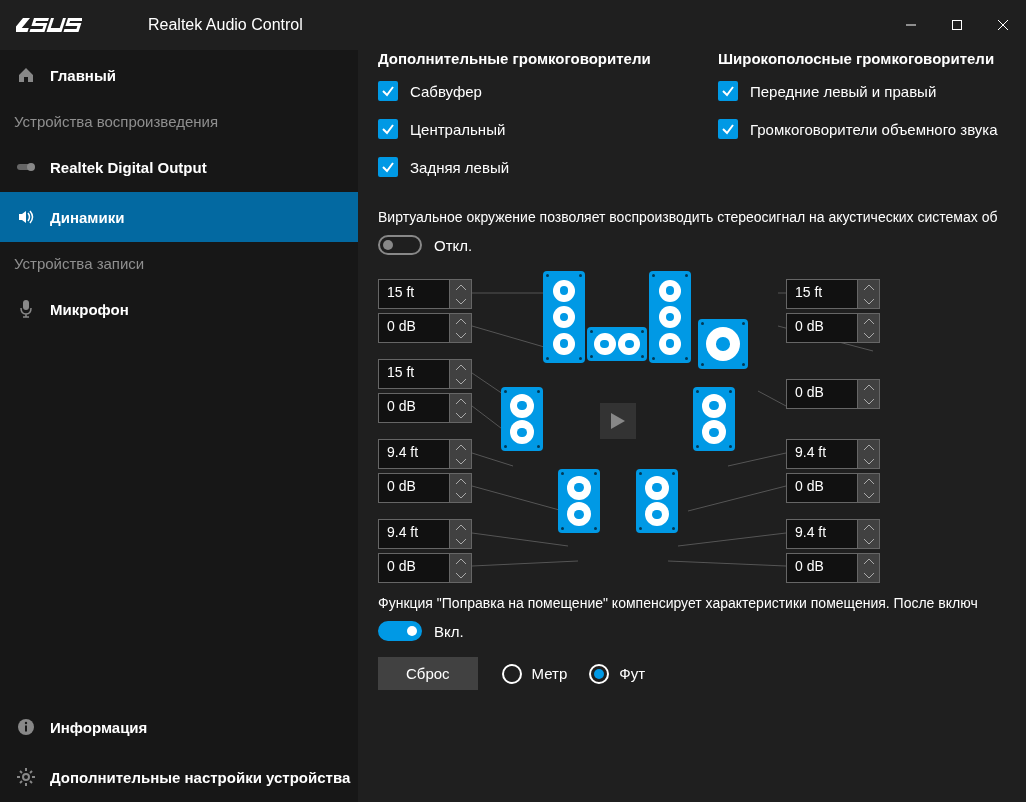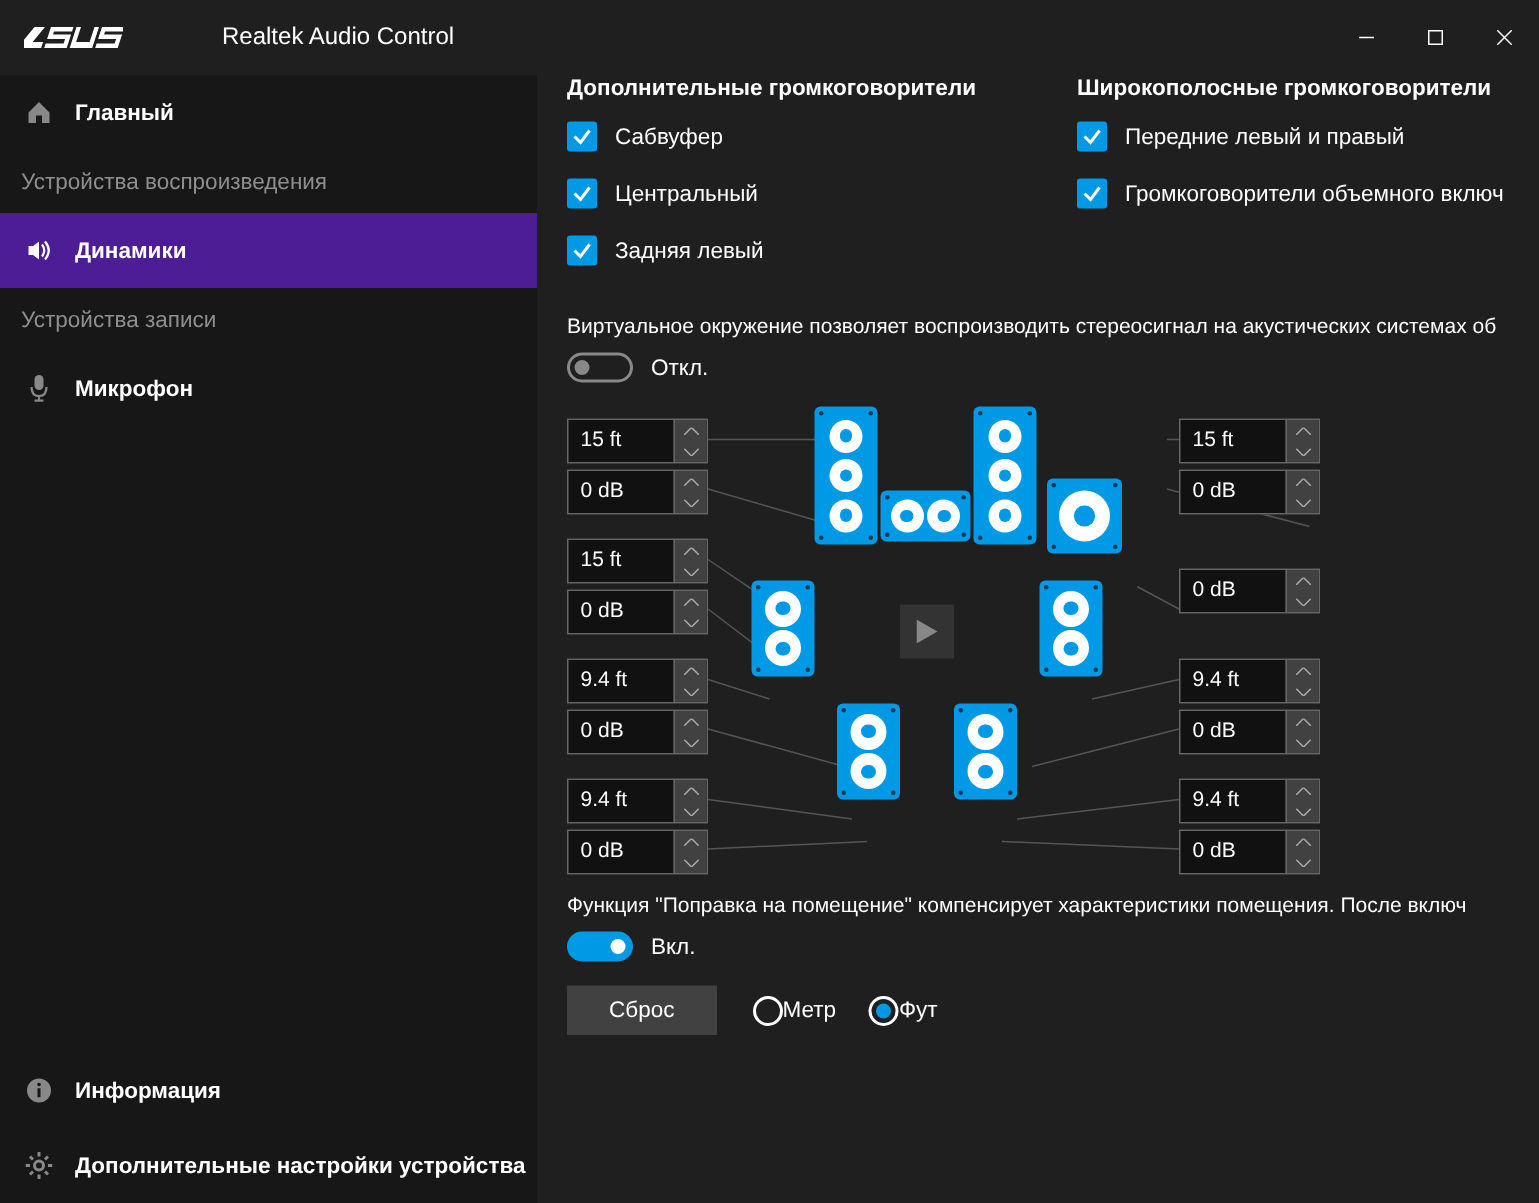--- a/index.html
+++ b/index.html
@@ -12,21 +12,21 @@
 .winbtns { margin-left: auto; display: flex; }
 .winbtn { width: 46px; height: 32px; display: flex; align-items: center; justify-content: center; }
 .winbtn svg { stroke: #fff; }
 
 
 .main { display: flex; height: calc(100% - 50px); }
 .sidebar { width: 358px; background: #171717; display: flex; flex-direction: column; }
 .content { flex: 1; padding: 0 16px 20px 20px; overflow: hidden; position: relative; }
 
 .side-item { height: 50px; display: flex; align-items: center; padding-left: 14px; color: #fff; font-size: 15px; font-weight: bold; }
-.side-item.sel { background: #4c1d95; }
+.side-item.sel { background: #0369a1; }
 .side-item .ic { width: 24px; display: flex; justify-content: center; margin-right: 12px; }
 .side-head { height: 42px; display: flex; align-items: center; padding-left: 14px; color: #8f8f8f; font-size: 15px; }
 .side-spacer { flex: 1; }
 
 
 .section-row { display: flex; gap: 40px; }
 .section { }
 .sec-title { font-size: 15px; color: #fff; font-weight: 600; margin-bottom: 14px; }
 .chk-row { display: flex; align-items: center; margin-bottom: 18px; }
 .chk { width: 20px; height: 20px; background: #0099e5; border-radius: 2px; display: flex; align-items: center; justify-content: center; margin-right: 12px; }
@@ -63,21 +63,21 @@
 .spk .dot { position: absolute; width: 3px; height: 3px; border-radius: 50%; background: #003a57; }
 .spk .dot.tl { top: 3px; left: 3px; } .spk .dot.tr { top: 3px; right: 3px; }
 .spk .dot.bl { bottom: 3px; left: 3px; } .spk .dot.br { bottom: 3px; right: 3px; }
 
 .playbtn { position: absolute; width: 36px; height: 36px; background: #333; display: flex; align-items: center; justify-content: center; }
 .playbtn svg { fill: #888; }
 
 .btnrow { display: flex; align-items: center; gap: 24px; }
 .btn { background: #414141; border: none; color: #fff; padding: 8px 28px; font-size: 15px; }
 .radio-row { display: flex; align-items: center; gap: 22px; }
-.radio { display: flex; align-items: center; font-size: 15px; }
+.radio { display: flex; align-items: center; gap: 10px; font-size: 15px; }
 .rcircle { width: 20px; height: 20px; border: 2px solid #fff; border-radius: 50%; display: flex; align-items: center; justify-content: center; }
 .rcircle.on::after { content: ""; width: 10px; height: 10px; border-radius: 50%; background: #0099e5; }
 </style>
 </head>
 <body>
 
 <div class="titlebar">
   <span class="logo">
     <svg width="66" height="14" viewBox="0 0 66 14">
         <g fill="#fff">
@@ -113,20 +113,29 @@
   <div class="sidebar">
     <div class="side-item">
       <span class="ic">
           <svg width="18" height="16" viewBox="0 0 18 16">
             <path d="M2 8 L9 1 L16 8 L16 15 L11 15 L11 10 L7 10 L7 15 L2 15 Z" fill="#888"></path>
           </svg>
         </span>
       <span>Главный</span>
     </div>
     <div class="side-head">Устройства воспроизведения</div>
+    <div class="side-item">
+      <span class="ic">
+          <svg width="18" height="12" viewBox="0 0 18 12">
+            <rect x="0" y="3" width="14" height="6" rx="3" fill="#666"></rect>
+            <circle cx="14" cy="6" r="4" fill="#888"></circle>
+          </svg>
+        </span>
+      <span>Realtek Digital Output</span>
+    </div>
     <div class="side-item sel">
       <span class="ic">
           <svg width="18" height="16" viewBox="0 0 18 16">
             <path d="M2 5 L5 5 L9 2 L9 14 L5 11 L2 11 Z" fill="#fff"></path>
             <path d="M11 4 Q14 8 11 12 M13 2 Q18 8 13 14" fill="none" stroke="#fff" stroke-width="1.5"></path>
           </svg>
         </span>
       <span>Динамики</span>
     </div>
     <div class="side-head">Устройства записи</div>
@@ -208,21 +217,21 @@
               </svg>
             </span>
           <span class="chk-label">Передние левый и правый</span>
         </div>
         <div class="chk-row">
           <span class="chk">
               <svg width="14" height="14" viewBox="0 0 14 14">
                 <path d="M2 7 L6 11 L12 3" fill="none" stroke-width="2"></path>
               </svg>
             </span>
-          <span class="chk-label">Громкоговорители объемного включ</span>
+          <span class="chk-label">Громкоговорители объемного звука</span>
         </div>
       </div>
     </div>
 
     <div class="desc">Виртуальное окружение позволяет воспроизводить стереосигнал на акустических системах об</div>
     <div class="toggle-row">
       <div class="toggle">
           <div class="knob"></div>
         </div>
       <span class="toggle-label">Откл.</span>

